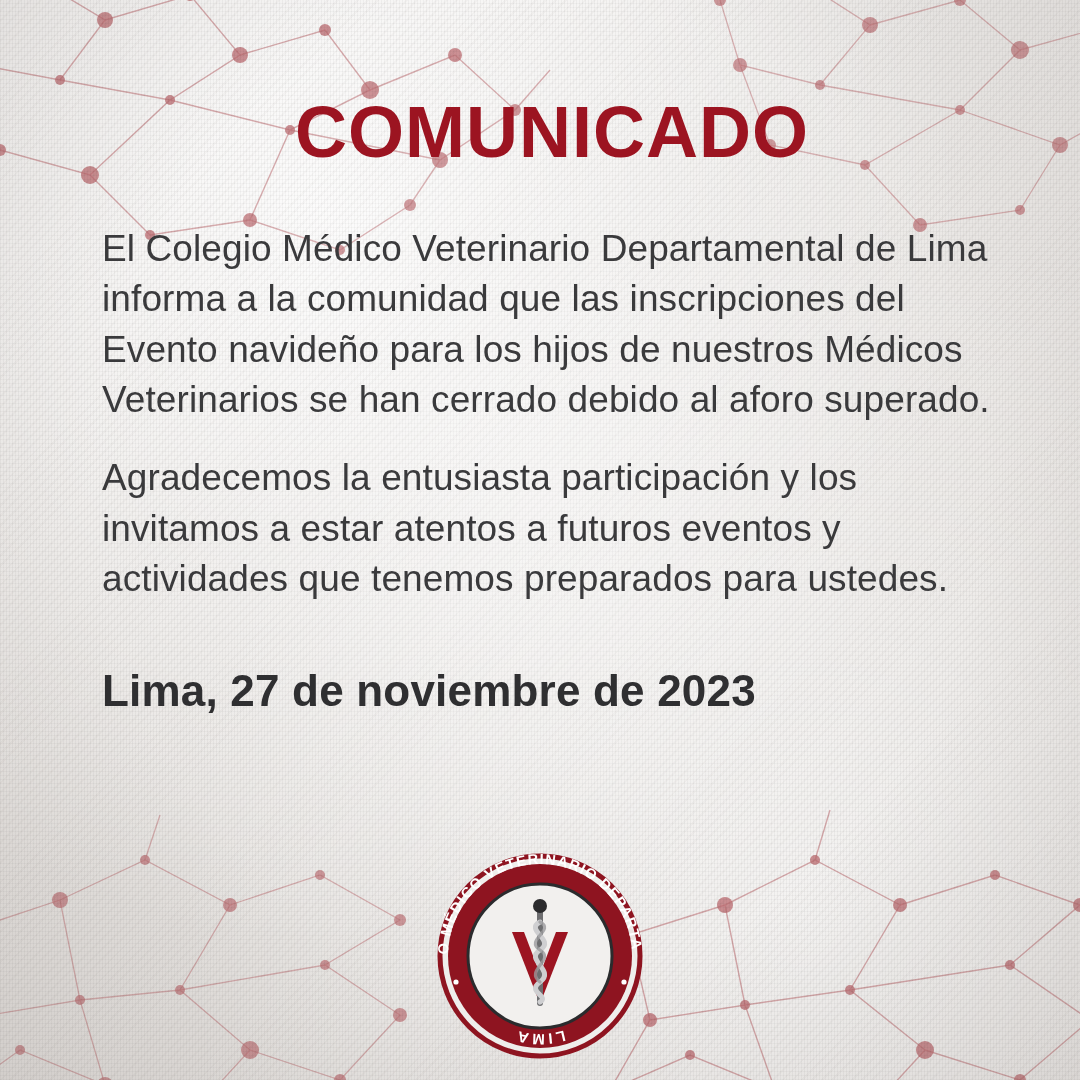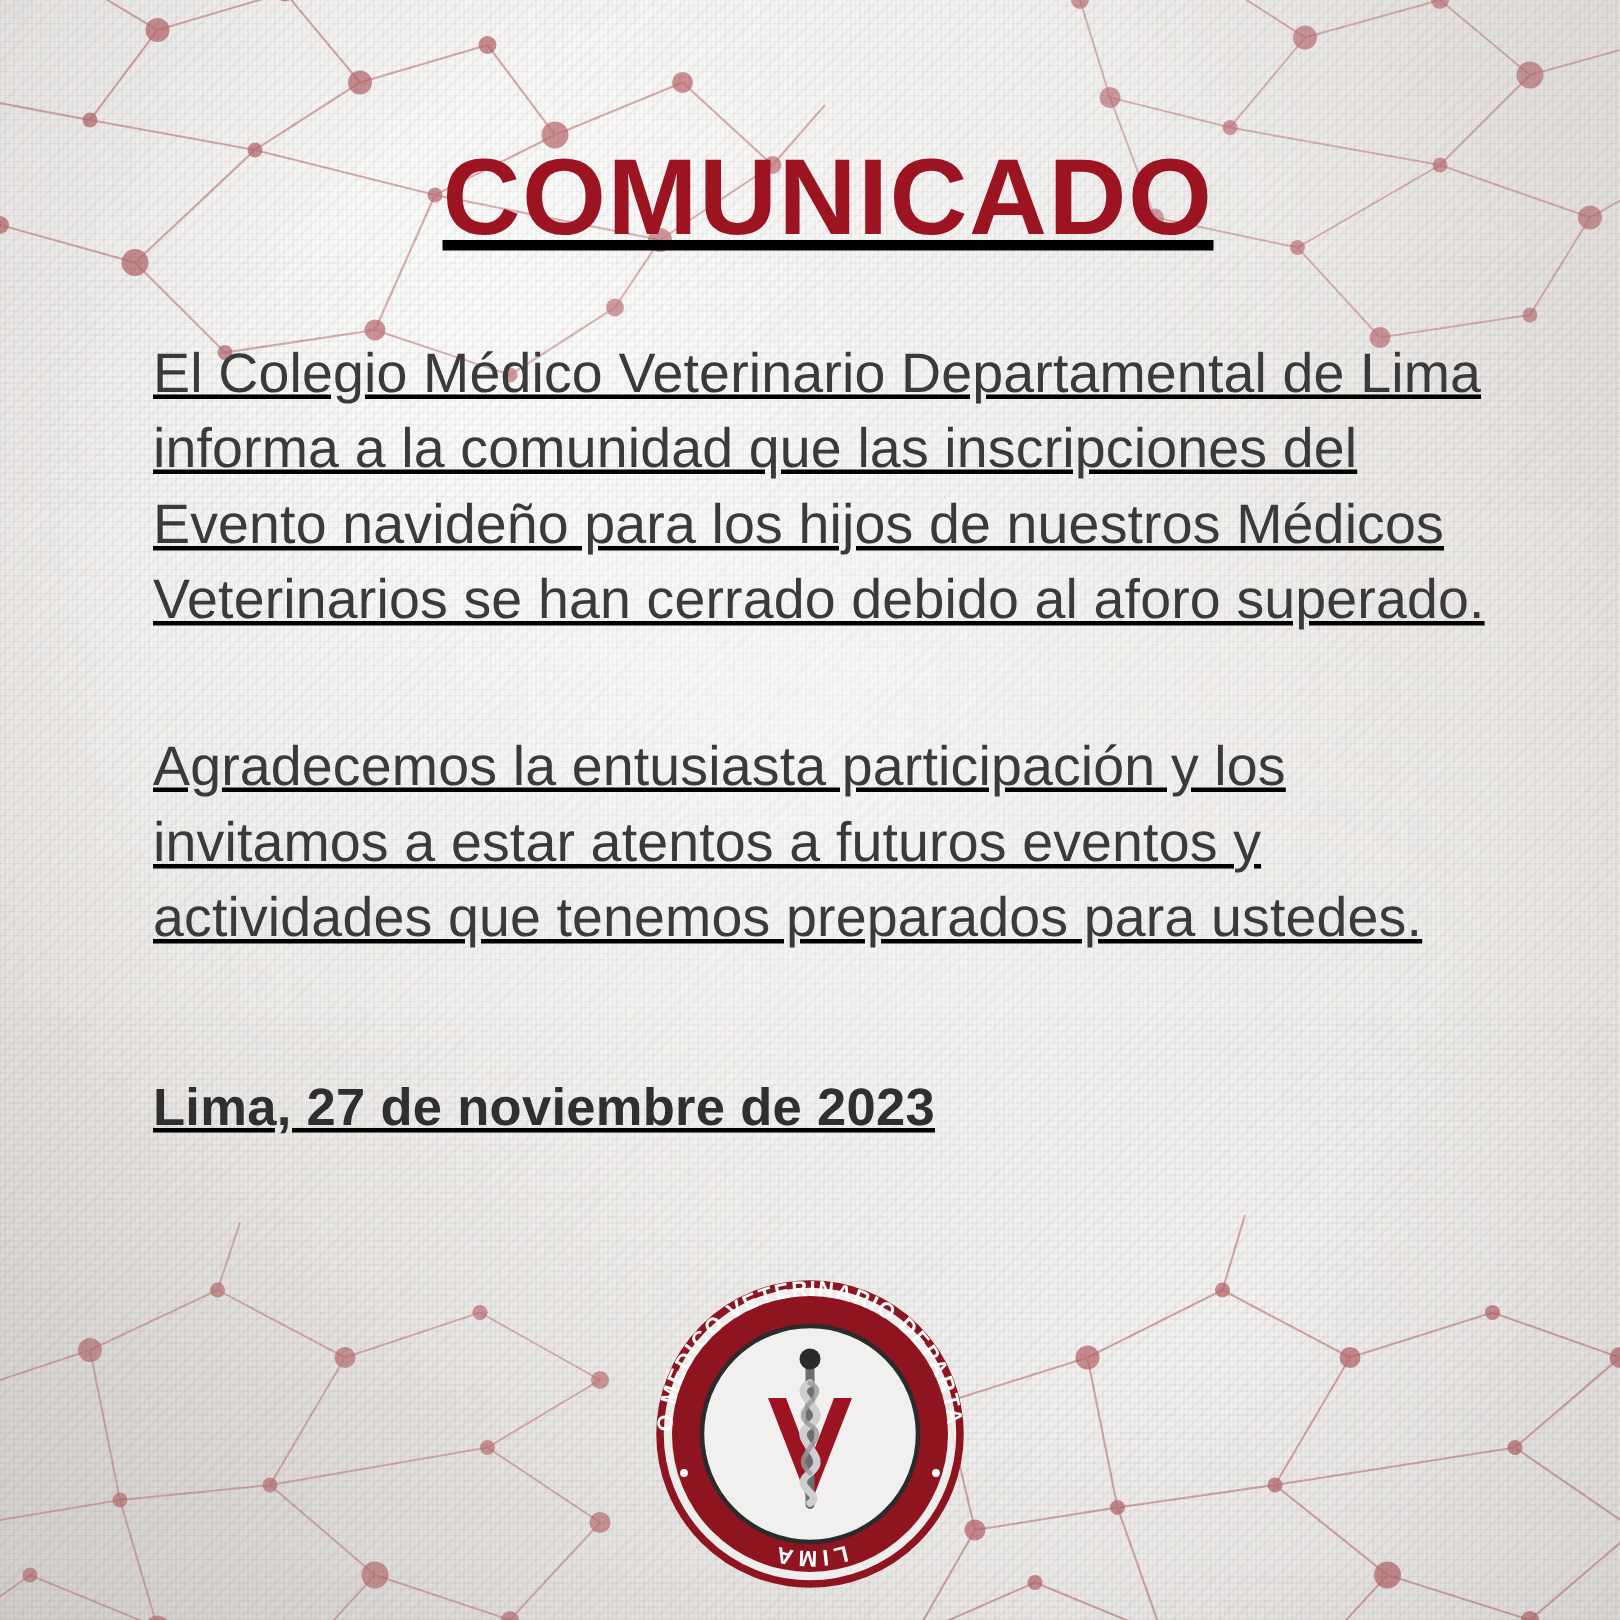--- a/index.html
+++ b/index.html
@@ -54,21 +54,20 @@
   .deco-br { bottom: -40px; right: -60px; width: 560px; height: 330px; opacity: 0.85; }
 
   .content {
     position: absolute;
     inset: 0;
     display: flex;
     flex-direction: column;
     align-items: center;
     padding: 96px 70px 0 94px;
     box-sizing: border-box;
-    text-decoration: underline;
   }
 
   .title {
     font-size: 72px;
     line-height: 1;
     font-weight: bold;
     letter-spacing: 1px;
     color: #9c1421;
     text-align: center;
     margin: 0 0 56px 0;
@@ -80,28 +79,28 @@
     color: #3a3a3c;
   }
 
   .para {
     font-size: 37px;
     line-height: 1.36;
     margin: 0;
     letter-spacing: 0.1px;
   }
   .para + .para {
-    margin-top: 61px;
+    margin-top: 28px;
   }
 
   .date {
-    font-size: 35px;
+    font-size: 44px;
     font-weight: bold;
     color: #2f2f31;
-    margin-top: 82px;
+    margin-top: 62px;
     letter-spacing: 0.2px;
   }
 
   .logo-wrap {
     position: absolute;
     left: 50%;
     bottom: 4px;
     transform: translateX(-50%);
     width: 240px;
     height: 240px;

